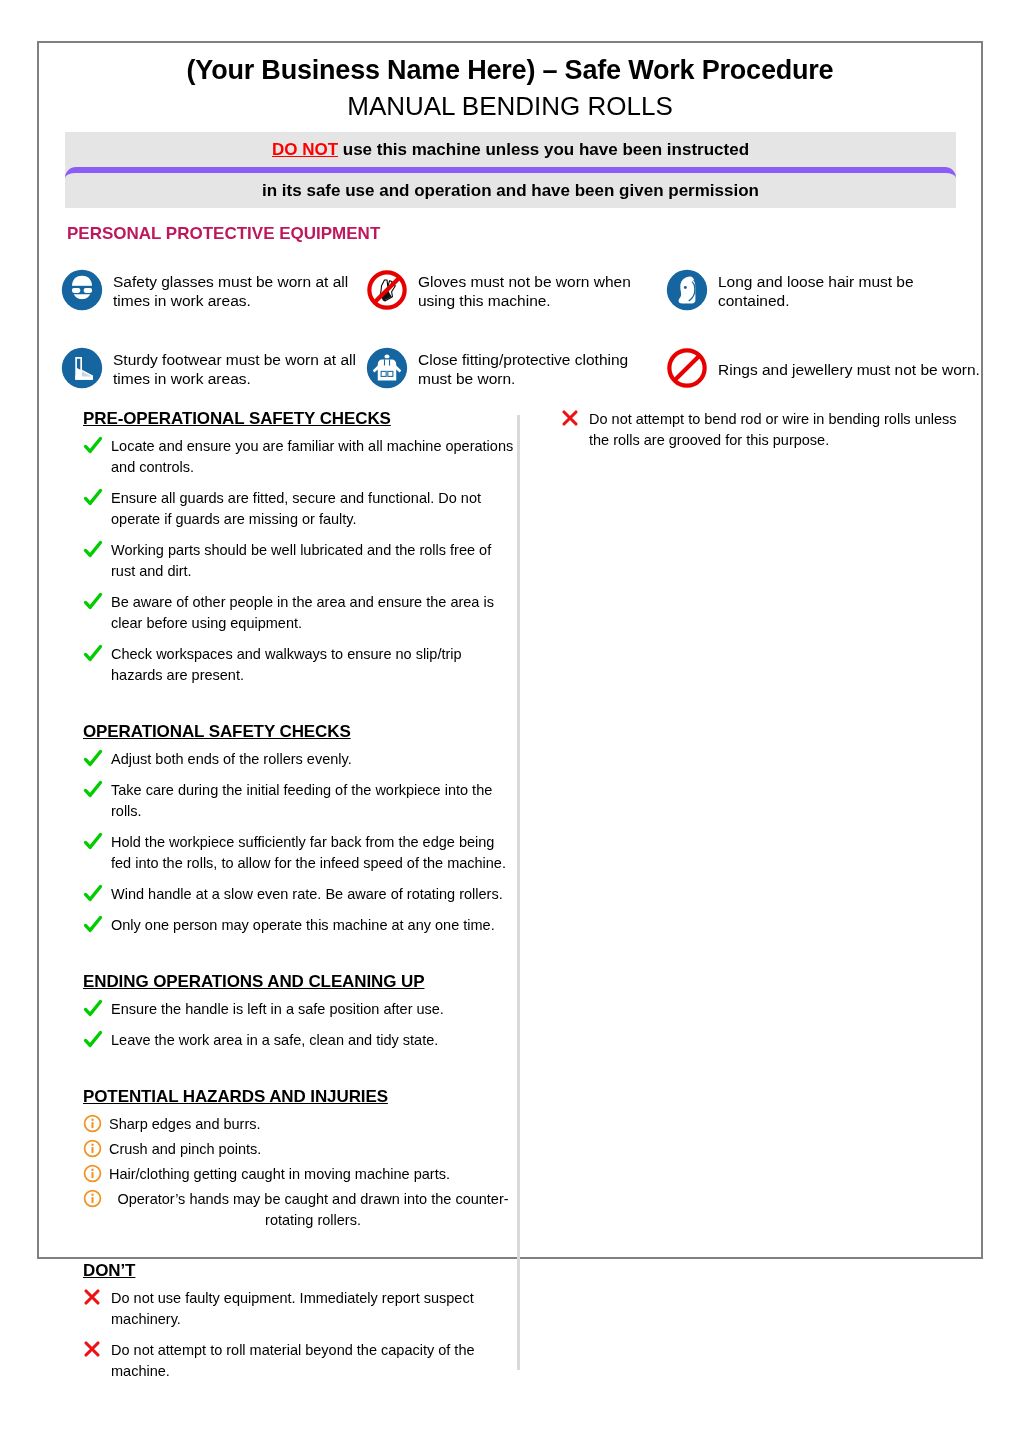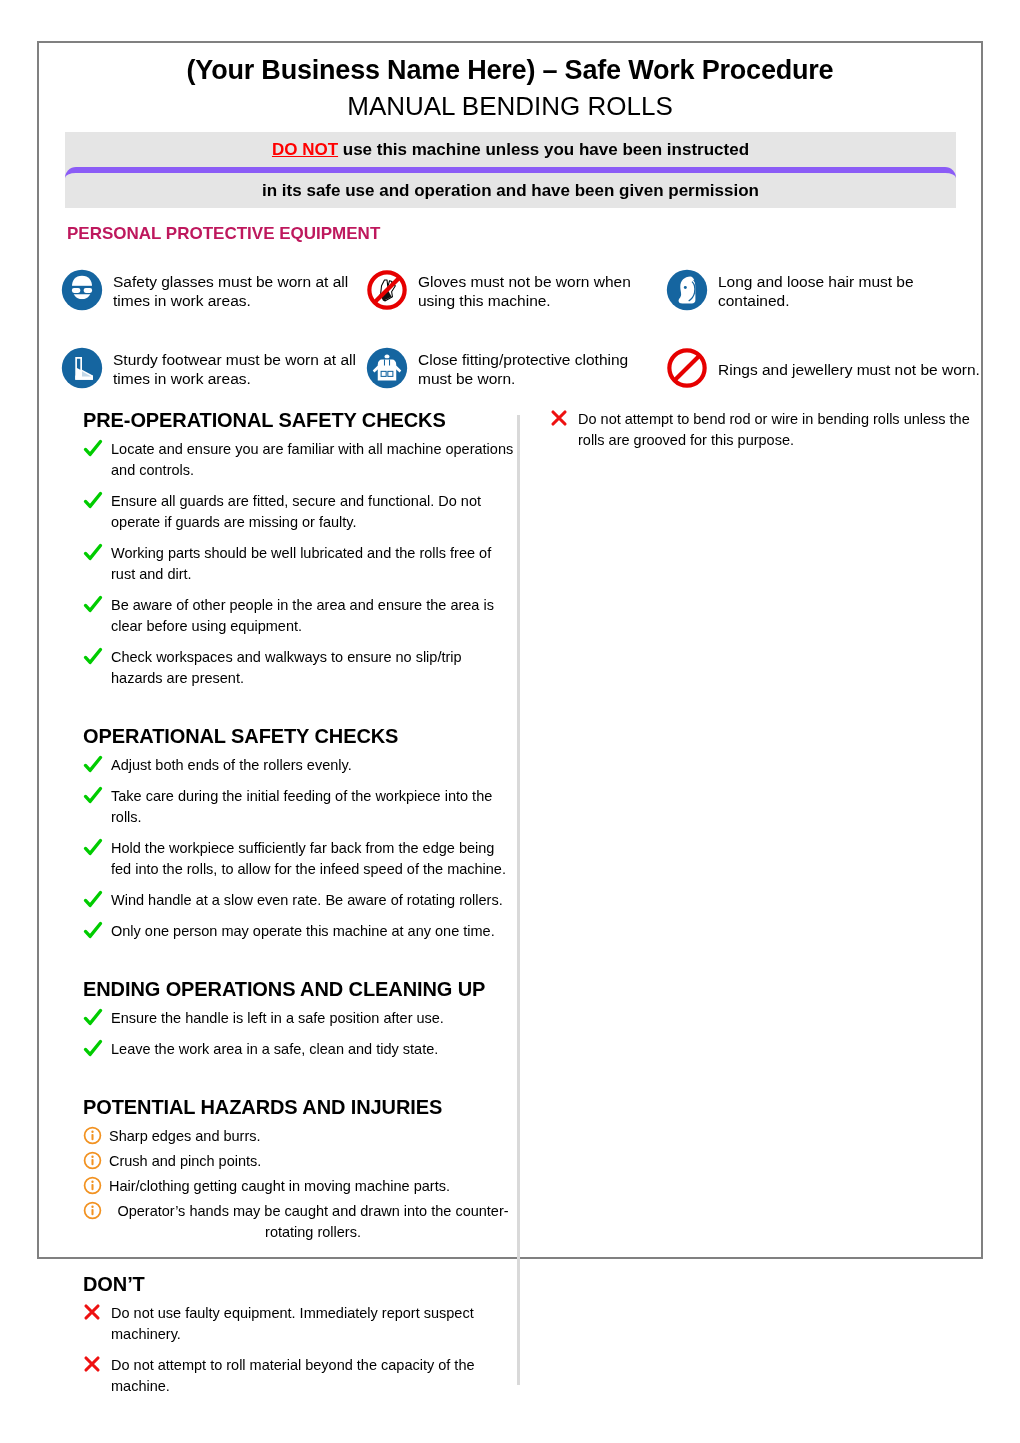--- a/index.html
+++ b/index.html
@@ -58,24 +58,24 @@
   }
   .ppe-ico { width: 42px; min-width: 42px; height: 42px; margin-right: 10px; }
   .ppe-txt {
     font-size: 15.5px; line-height: 19px; color: #000;
     padding-top: 2px;
   }
   
   .columns { display: flex; margin-top: 6px; }
   .col-left { width: 478px; padding-left: 44px; }
   .col-div { width: 3px; background: #D9D9D9; margin-top: 6px; margin-bottom: 22px; }
-  .col-right { flex: 1; padding-left: 30px; padding-right: 4px; }
+  .col-right { flex: 1; padding-left: 30px; padding-right: 4px; margin-left: 11px; }
   h2.sec {
-    font-size: 20px; font-weight: bold; color: #000;
-    margin: 0 0 7px 0; letter-spacing: -0.1px;
+    font-size: 17px; font-weight: bold; color: #000;
+    margin: 0 0 7px 0; letter-spacing: -0.1px; text-decoration: underline;
   }
   .sec-gap { height: 26px; }
   .item { display: flex; align-items: flex-start; margin-bottom: 10px; }
   .item .mark {
     width: 28px; min-width: 28px;
     display: flex; justify-content: flex-start;
   }
   .item .body {
     font-size: 14.5px; line-height: 21px; color: #000;
   }

